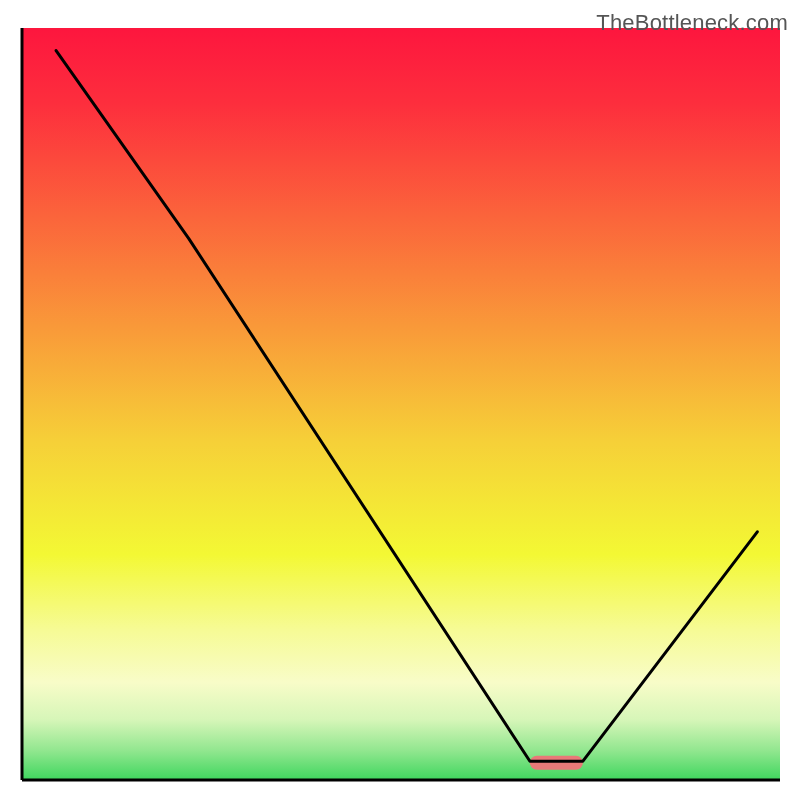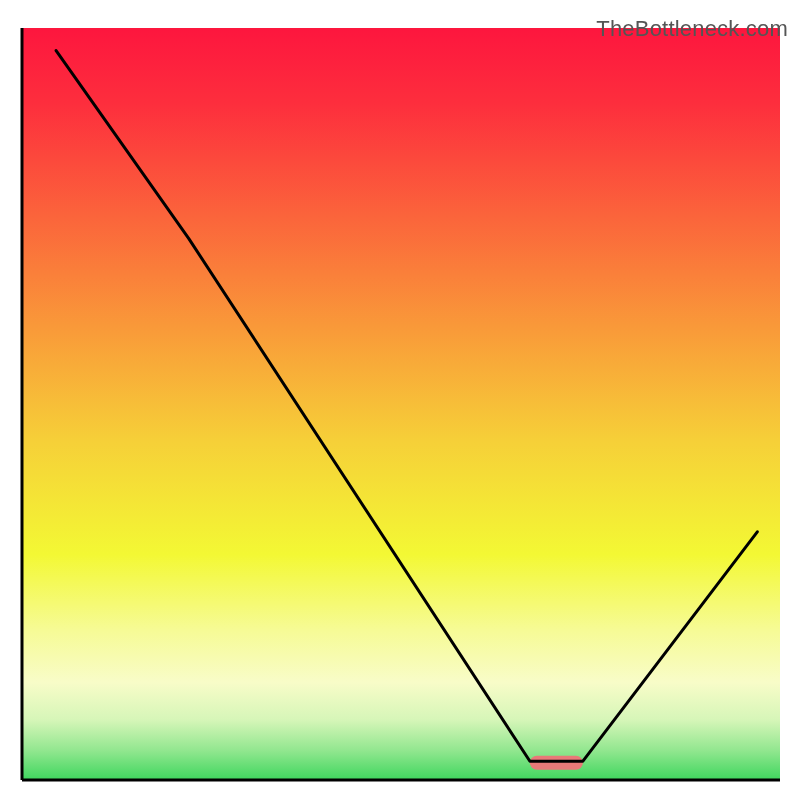--- a/index.html
+++ b/index.html
@@ -10,21 +10,21 @@
     background: #ffffff;
     font-family: Arial, Helvetica, sans-serif;
   }
   .container {
     position: relative;
     width: 800px;
     height: 800px;
   }
   .watermark {
     position: absolute;
-    top: 16px;
+    top: 10px;
     right: 12px;
     color: #555;
     font-size: 22px;
     font-weight: 400;
     letter-spacing: 0.2px;
   }
   svg {
     position: absolute;
     top: 0;
     left: 0;

